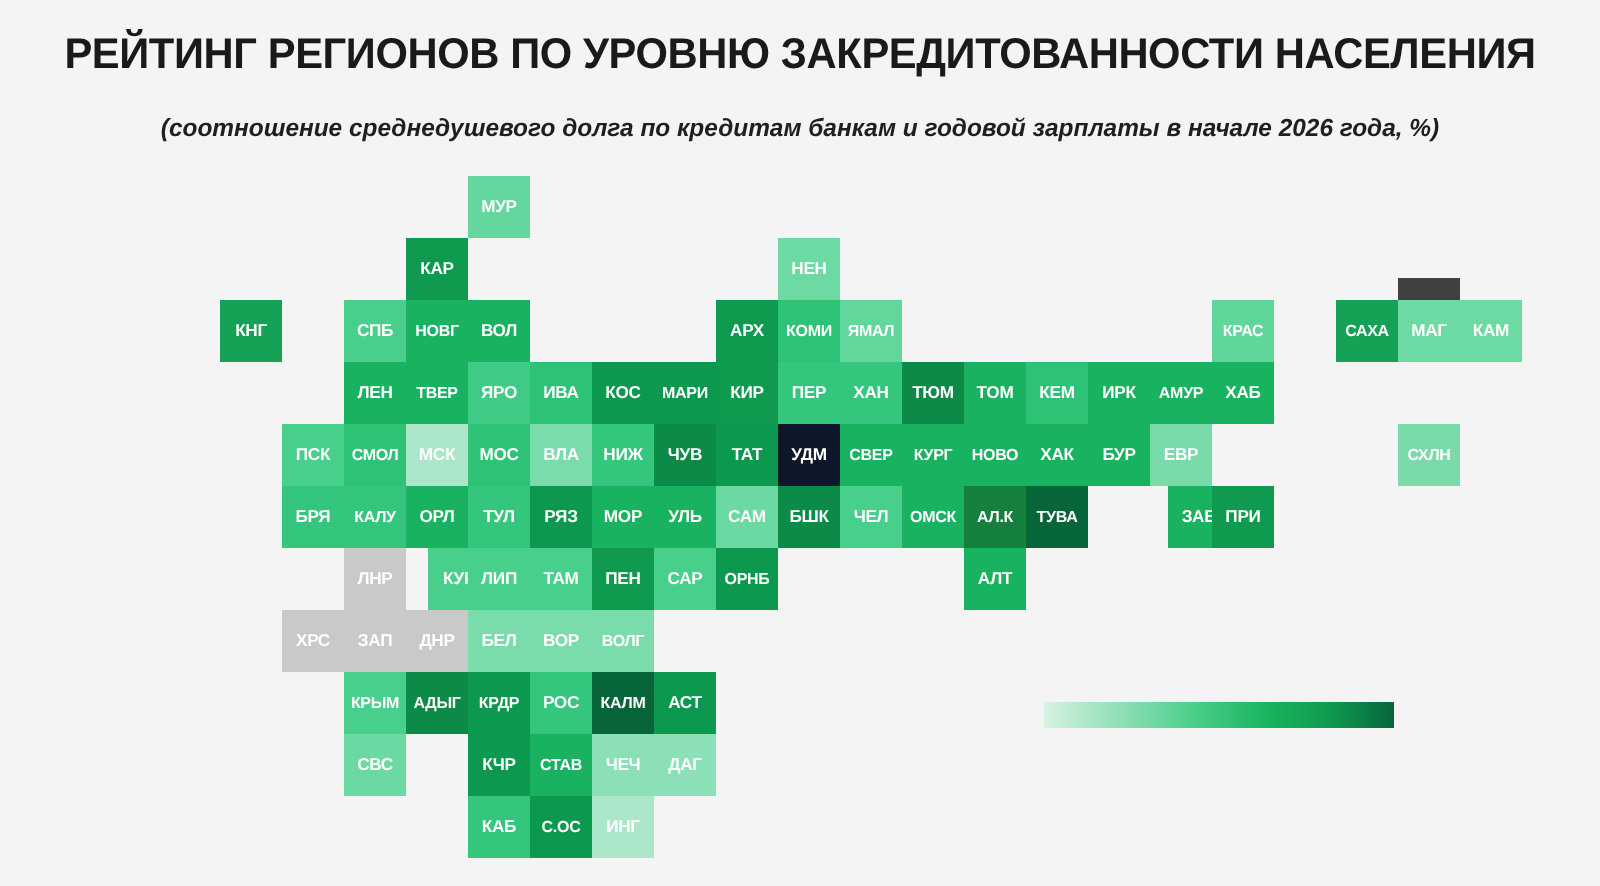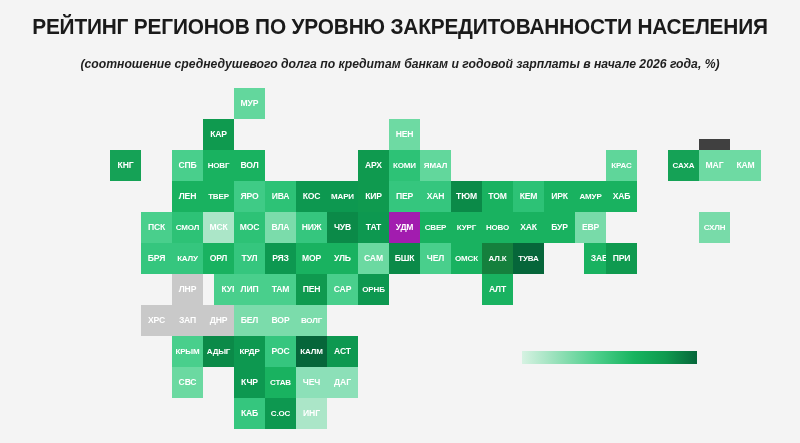--- a/index.html
+++ b/index.html
@@ -93,21 +93,21 @@
       <div class="tile" style="left: 575px; top: 181px; background: rgb(25, 178, 96); font-size: 8px;">АМУР</div>
       <div class="tile" style="left: 606px; top: 181px; background: rgb(25, 178, 96);">ХАБ</div>
       <div class="tile" style="left: 141px; top: 212px; background: rgb(73, 207, 140);">ПСК</div>
       <div class="tile" style="left: 172px; top: 212px; background: rgb(45, 194, 118); font-size: 8px;">СМОЛ</div>
       <div class="tile" style="left: 203px; top: 212px; background: rgb(171, 230, 200);">МСК</div>
       <div class="tile" style="left: 234px; top: 212px; background: rgb(45, 194, 118);">МОС</div>
       <div class="tile" style="left: 265px; top: 212px; background: rgb(123, 220, 171);">ВЛА</div>
       <div class="tile" style="left: 296px; top: 212px; background: rgb(53, 198, 126);">НИЖ</div>
       <div class="tile" style="left: 327px; top: 212px; background: rgb(11, 138, 72);">ЧУВ</div>
       <div class="tile" style="left: 358px; top: 212px; background: rgb(13, 152, 80);">ТАТ</div>
-      <div class="tile" style="left: 389px; top: 212px; background: #a21caf;">УДМ</div>
+      <div class="tile" style="left: 389px; top: 212px; background: #0f172a;">УДМ</div>
       <div class="tile" style="left: 420px; top: 212px; background: rgb(25, 178, 96); font-size: 8px;">СВЕР</div>
       <div class="tile" style="left: 451px; top: 212px; background: rgb(25, 178, 96); font-size: 8px;">КУРГ</div>
       <div class="tile" style="left: 482px; top: 212px; background: rgb(25, 178, 96); font-size: 8px;">НОВО</div>
       <div class="tile" style="left: 513px; top: 212px; background: rgb(25, 178, 96);">ХАК</div>
       <div class="tile" style="left: 544px; top: 212px; background: rgb(25, 178, 96);">БУР</div>
       <div class="tile" style="left: 575px; top: 212px; background: rgb(120, 219, 169);">ЕВР</div>
       <div class="tile" style="left: 699px; top: 212px; background: rgb(120, 219, 169); font-size: 8px;">СХЛН</div>
       <div class="tile" style="left: 141px; top: 243px; background: rgb(53, 198, 126);">БРЯ</div>
       <div class="tile" style="left: 172px; top: 243px; background: rgb(53, 198, 126); font-size: 8px;">КАЛУ</div>
       <div class="tile" style="left: 203px; top: 243px; background: rgb(25, 178, 96);">ОРЛ</div>

